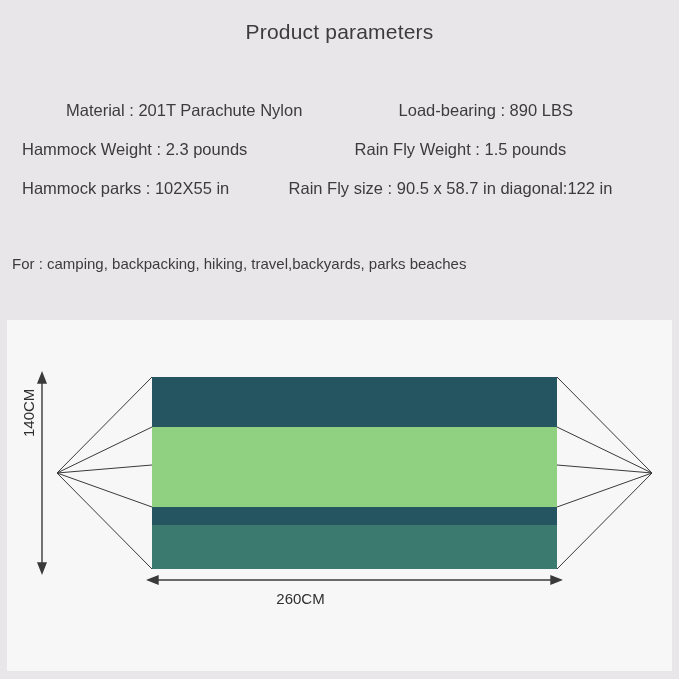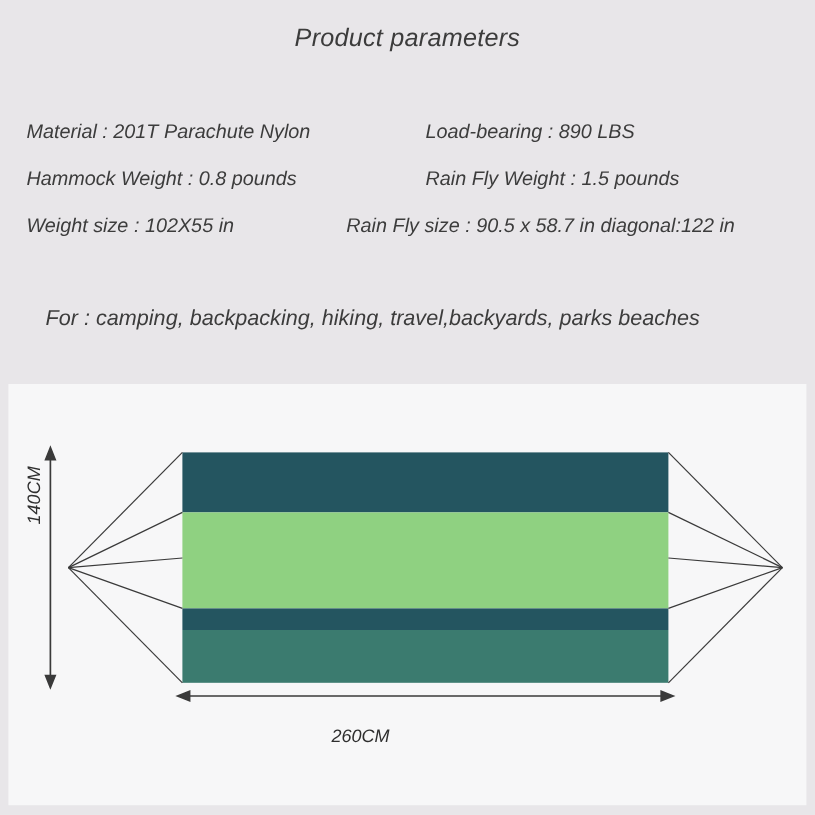--- a/index.html
+++ b/index.html
@@ -12,21 +12,20 @@
     height: 679px;
     font-family: "Liberation Sans", sans-serif;
     background: #e8e6e9;
     overflow: hidden;
   }
   .page {
     position: relative;
     width: 679px;
     height: 679px;
     background: #e8e6e9;
-    font-style: italic;
   }
 
   
   .specs {
     position: absolute;
     left: 0;
     top: 0;
     width: 679px;
     height: 312px;
     background: #e8e6e9;
@@ -46,31 +45,31 @@
     left: 22px;
     width: 650px;
     font-size: 16.5px;
     color: #3c3c3c;
     white-space: nowrap;
   }
   .spec-row .col-a { display: inline-block; }
   .spec-row .col-b { display: inline-block; }
 
   #row1 { top: 101px; }
-  #row1 .col-a { width: 328px; }
+  #row1 .col-a { width: 328px; margin-left: 44px; }
   #row2 { top: 140px; }
   #row2 .col-a { width: 328px; }
   #row3 { top: 179px; }
   #row3 .col-a { width: 262px; }
 
   .spec-usage {
     position: absolute;
-    left: 38px;
+    left: 12px;
     top: 255px;
-    font-size: 18px;
+    font-size: 15px;
     color: #3c3c3c;
     white-space: nowrap;
   }
 
   
   .diagram-panel {
     position: absolute;
     left: 0;
     top: 312px;
     width: 679px;
@@ -101,45 +100,45 @@
   }
   .dim-label.vert {
     left: 13px;
     top: 117px;
     transform: rotate(-90deg);
     transform-origin: left top;
     white-space: nowrap;
   }
   .dim-label.horiz {
     left: 0;
-    top: 285px;
+    top: 270px;
     width: 587px;
     text-align: center;
   }
 </style>
 </head>
 <body>
 
 <div class="page">
 
   <section class="specs">
     <div class="specs-title">Product parameters</div>
 
     <div class="spec-row" id="row1">
       <span class="col-a">Material : 201T Parachute Nylon</span>
       <span class="col-b">Load-bearing : 890 LBS</span>
     </div>
 
     <div class="spec-row" id="row2">
-      <span class="col-a">Hammock Weight : 0.8 pounds</span>
+      <span class="col-a">Hammock Weight : 2.3 pounds</span>
       <span class="col-b">Rain Fly Weight : 1.5 pounds</span>
     </div>
 
     <div class="spec-row" id="row3">
-      <span class="col-a">Weight size : 102X55 in</span>
+      <span class="col-a">Hammock parks : 102X55 in</span>
       <span class="col-b">Rain Fly  size : 90.5 x 58.7 in diagonal:122 in</span>
     </div>
 
     <div class="spec-usage">For : camping, backpacking, hiking, travel,backyards, parks  beaches</div>
   </section>
 
   <section class="diagram-panel">
     <div class="diagram-card">
 
       <svg class="svg-wrap" viewBox="0 0 665 351" width="665" height="351">

